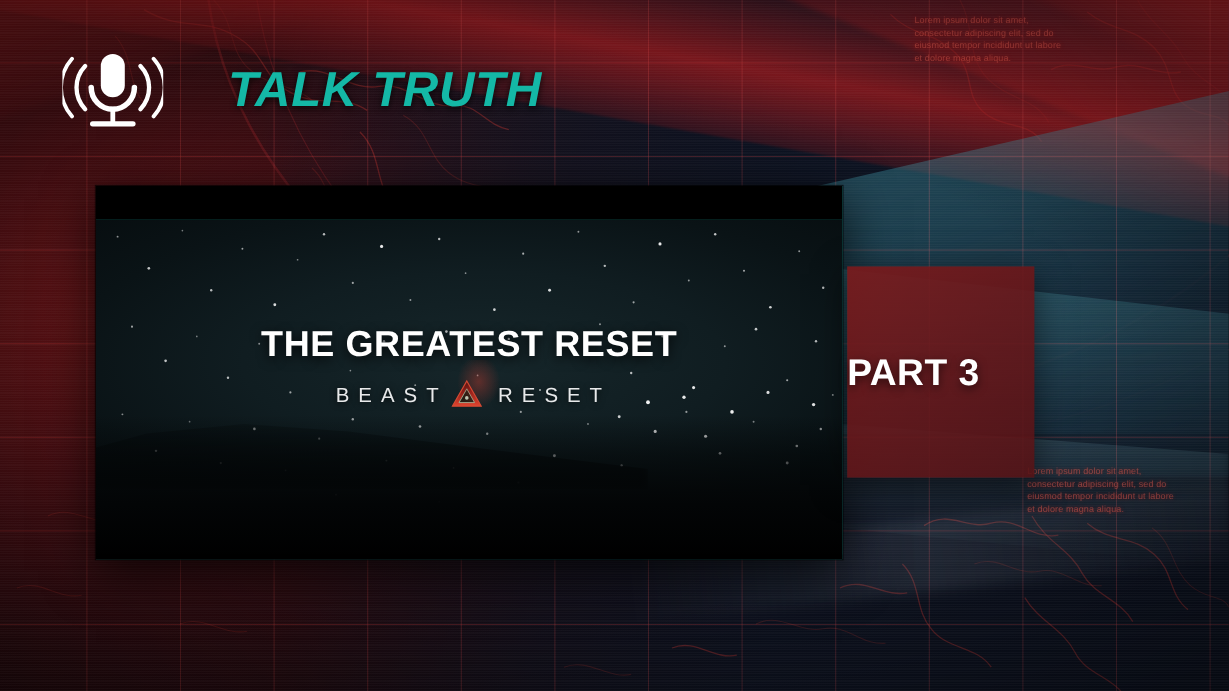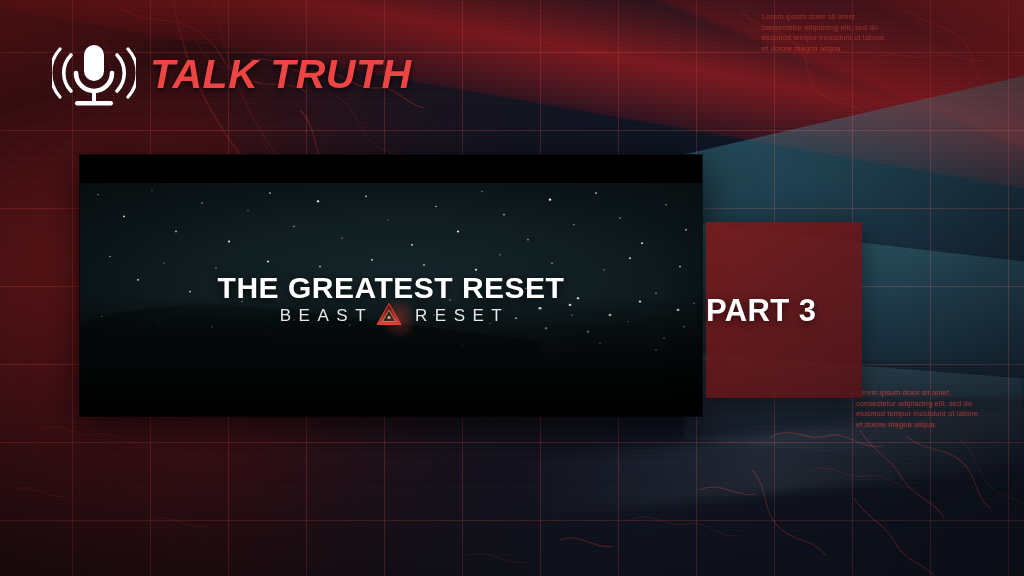--- a/index.html
+++ b/index.html
@@ -144,38 +144,39 @@
     text-shadow:0 0 3px rgba(190,30,26,.6);
   }
   .lorem-tr { left:762px; top:12px; }
   .lorem-br { left:856px; top:388px; }
 
   
   .logo { position:absolute; left:52px; top:36px; display:flex; align-items:center; gap:14px; }
   .mic-icon { width:84px; height:78px; flex:none; }
   .logo-text { display:flex; flex-direction:column; align-items:flex-end; padding-bottom:2px; }
   .logo-title {
-    color:#ef4444;
+    color:#14b8a6;
     font-size:41px; font-weight:bold; font-style:italic;
     letter-spacing:.5px; line-height:1;
     text-shadow:0 2px 6px rgba(0,0,0,.75);
     white-space:nowrap;
+    margin-left:40px;
   }
   .logo-sub {
     color:#ffffff;
     font-size:12.5px; font-weight:bold; font-style:italic;
     letter-spacing:.15px; line-height:1;
     margin-top:7px; margin-right:1px;
     text-shadow:0 1px 4px rgba(0,0,0,.8);
     white-space:nowrap;
   }
 
   
   .video {
-    position:absolute; left:80px; top:155px; width:622px; height:261px;
+    position:absolute; left:80px; top:155px; width:622px; height:311px;
     background:#0f766e;
     overflow:hidden;
     box-shadow:0 10px 40px rgba(0,0,0,.75), 0 0 0 1px rgba(0,0,0,.6);
   }
   .vid-sky {
     position:absolute; left:0; right:0; top:28px; bottom:0;
     background:
       radial-gradient(ellipse 85% 70% at 52% 42%, #16262a 0%, #101d21 38%, #0a1316 66%, #050a0c 100%);
   }
   .stars { position:absolute; left:0; right:0; top:28px; bottom:0; }
@@ -198,21 +199,21 @@
     display:flex; flex-direction:column; align-items:center;
   }
   .vid-title {
     color:#ffffff; font-size:30px; font-weight:bold;
     letter-spacing:.5px; line-height:1;
     text-shadow:0 2px 10px rgba(0,0,0,.85);
     white-space:nowrap;
   }
   .vid-sub-row {
     display:flex; align-items:center; justify-content:center;
-    margin-top:0; gap:3px;
+    margin-top:14px; gap:3px;
   }
   .vid-sub {
     color:#e8e9ea; font-size:17px; font-weight:500;
     letter-spacing:7.5px; line-height:1;
     text-shadow:0 1px 6px rgba(0,0,0,.8);
     white-space:nowrap;
   }
   .vid-sub.left  { padding-left:7px; }
   .vid-sub.right { padding-left:10px; }
   .tri-mark { width:26px; height:24px; flex:none; position:relative; top:-1px; }

